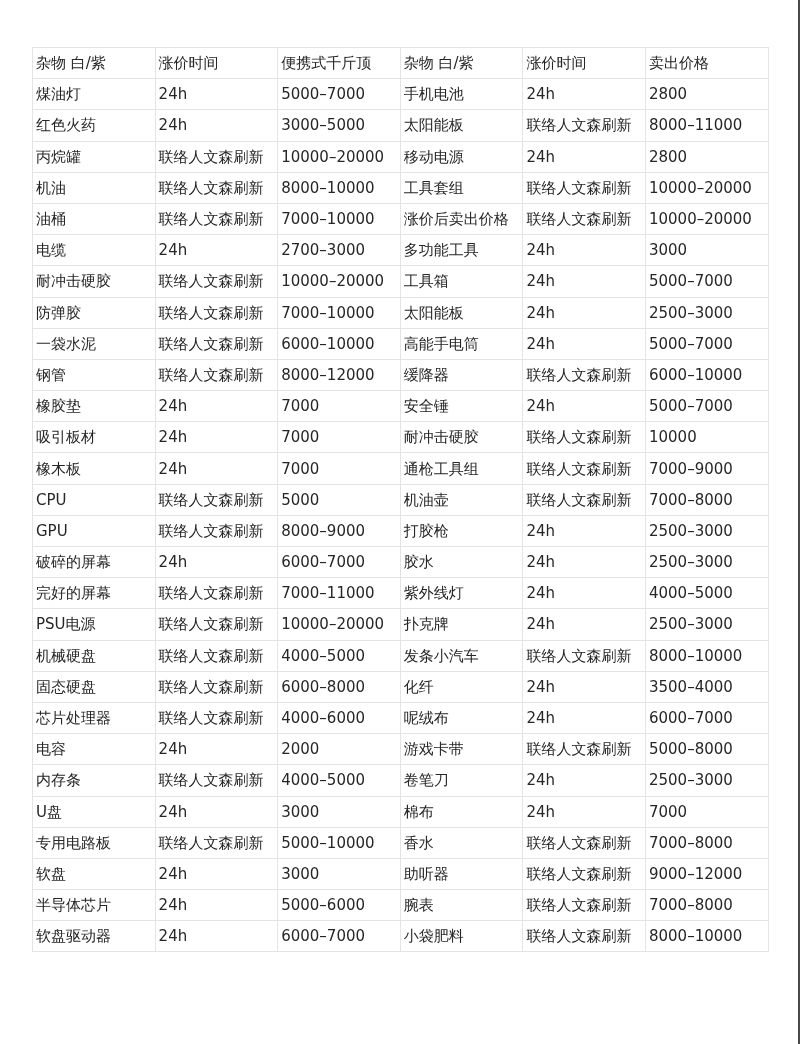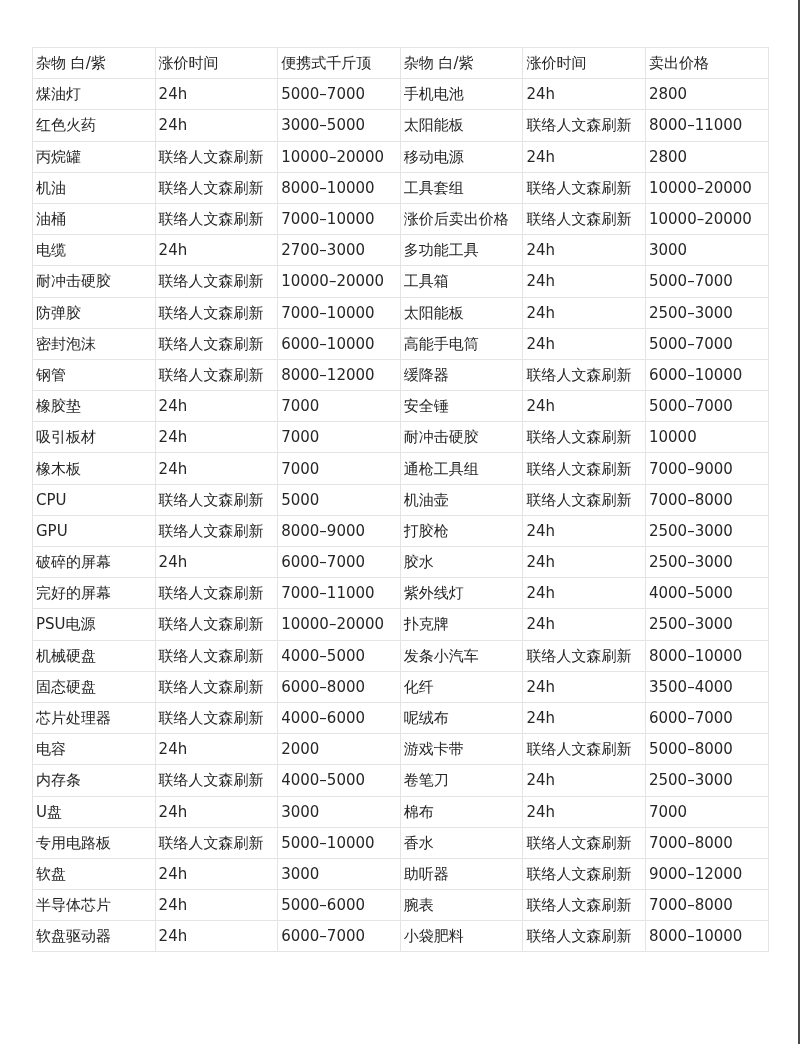--- a/index.html
+++ b/index.html
@@ -108,21 +108,21 @@
       </tr>
       <tr>
         <td>防弹胶</td>
         <td>联络人文森刷新</td>
         <td>7000–10000</td>
         <td>太阳能板</td>
         <td>24h</td>
         <td>2500–3000</td>
       </tr>
       <tr>
-        <td>密封泡沫</td>
+        <td>一袋水泥</td>
         <td>联络人文森刷新</td>
         <td>6000–10000</td>
         <td>高能手电筒</td>
         <td>24h</td>
         <td>5000–7000</td>
       </tr>
       <tr>
         <td>钢管</td>
         <td>联络人文森刷新</td>
         <td>8000–12000</td>

